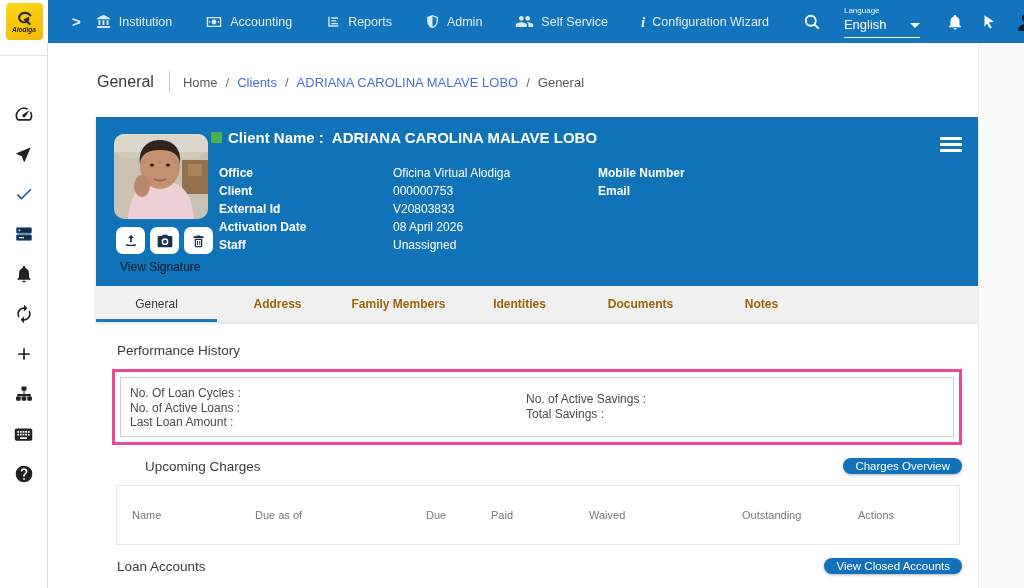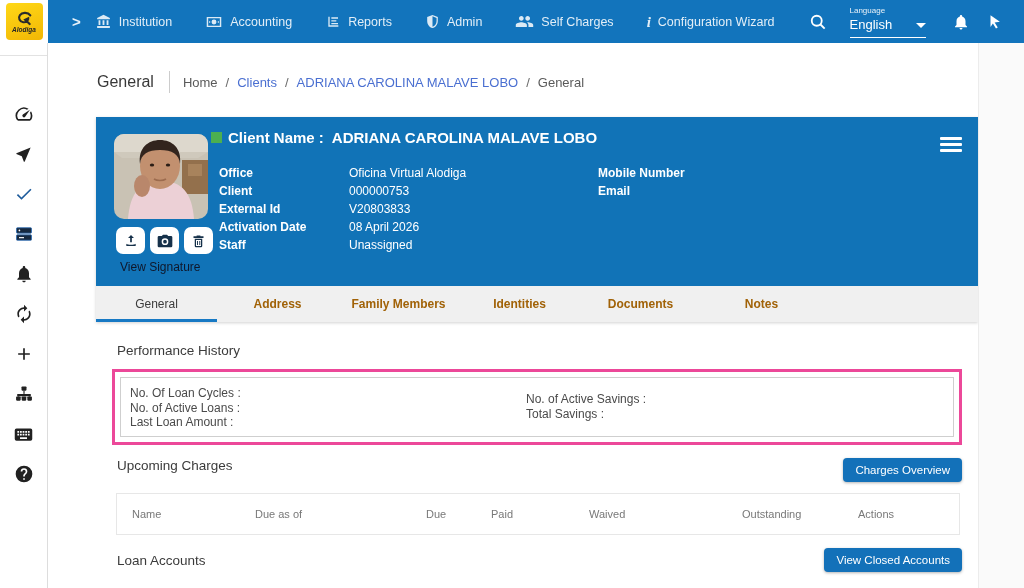--- a/index.html
+++ b/index.html
@@ -65,21 +65,21 @@
   .photo-actions { position:absolute; left:20px; top:110px; display:flex; gap:5px; }
   .photo-btn { width:29px; height:27px; background:#fff; border:none; border-radius:7px;
     display:flex; align-items:center; justify-content:center; cursor:pointer; color:#16314a; }
   .view-signature { position:absolute; left:24px; top:143px; font-size:12px; color:#0f172a; cursor:pointer; }
   .name-row { position:absolute; left:115px; top:12px; display:flex; align-items:center;
     font-size:15px; font-weight:bold; }
   .status-square { width:11px; height:11px; background:#4CAF50; margin-right:6px; }
   .name-label { margin-right:8px; }
   .card-details { position:absolute; left:123px; top:47px; display:flex; font-size:12px; }
   .details-left { width:379px; }
-  .detail-row { display:flex; line-height:18px; }
+  .detail-row { display:flex; line-height:18px;gap:44px; }
   .detail-label { width:130px; font-weight:bold; }
   .detail-value { font-weight:normal; }
   .details-right .detail-label { width:130px; }
   .card-menu { position:absolute; right:16px; top:20px; width:22px; cursor:pointer; }
   .card-menu span { display:block; height:2.5px; background:#fff; margin-bottom:3.5px; border-radius:1px; }
 
   
   .tabbar { display:flex; height:36px; background:#f0f0f0; }
   .tab { width:121px; display:flex; align-items:center; justify-content:center;
     font-size:12px; color:#a16207; cursor:pointer; position:relative;font-weight:bold; }
@@ -90,25 +90,25 @@
   
   .section-head { font-size:13.5px; color:#3b3b3b; }
   .perf-title { margin:21px 0 0 69px; }
   .perf-box { margin:11px 0 0 64px; width:850px; height:76px;
     border:3px solid #ec4899; padding:5px; background:#fff; }
   .perf-inner { width:100%; height:100%; border:1px solid #cfcfcf; display:flex;
     font-size:12px; color:#4a4a4a; padding:8px 0 0 9px; }
   .perf-col-left { width:396px; line-height:14.5px; }
   .perf-col-right { padding-top:6px; line-height:15px; }
 
-  .charges-row { margin:13px 16px 0 69px; display:flex; align-items:flex-start; justify-content:space-between; }
-  .blue-btn { background:#1371B9; color:#fff; border:none; border-radius:4px; height:24px;
+  .charges-row { margin:13px 16px 0 97px; display:flex; align-items:flex-end; justify-content:space-between; }
+  .blue-btn { background:#1371B9; color:#fff; border:none; border-radius:13px; height:16px;
     padding:0 12px; font-size:11.5px; font-family:inherit; cursor:pointer;
     box-shadow:0 1px 3px rgba(0,0,0,.3); white-space:nowrap; }
-  .charges-table { margin:11px 0 0 68px; width:844px; height:42px; border:1px solid #e7e7e7;
+  .charges-table { margin:11px 0 0 68px; width:844px; height:60px; border:1px solid #e7e7e7;
     display:grid; grid-template-columns:138px 171px 65px 98px 153px 116px 1fr;
     align-items:center; font-size:11px; color:#787878; background:#fff; }
   .charges-table .cell:first-child { padding-left:15px; }
 
   .loans-row { margin:13px 16px 0 69px; display:flex; align-items:center; justify-content:space-between; }
 </style>
 </head>
 <body>
 
 <header class="navbar">
@@ -159,21 +159,21 @@
     </span>
     <span>Admin</span>
   </div>
 
   <div class="nav-item">
     <span>
       <svg width="19" height="15" viewBox="0 0 24 18" fill="rgba(255,255,255,.85)">
           <path d="M16 8c1.66 0 3-1.34 3-3s-1.34-3-3-3-3 1.34-3 3 1.34 3 3 3zm-8 0c1.66 0 3-1.34 3-3S9.66 2 8 2 5 3.34 5 5s1.34 3 3 3zm0 2c-2.33 0-7 1.17-7 3.5V16h14v-2.5C15 11.17 10.33 10 8 10zm8 0c-.29 0-.62.02-.97.05 1.16.84 1.97 1.97 1.97 3.45V16h6v-2.5c0-2.33-4.67-3.5-7-3.5z"></path>
         </svg>
     </span>
-    <span>Self Charges</span>
+    <span>Self Service</span>
   </div>
 
   <div class="nav-item">
     <span class="info-glyph">i</span>
     <span>Configuration Wizard</span>
   </div>
 
   <div class="nav-right">
     <span class="nav-search">
       <svg width="20" height="20" viewBox="0 0 24 24" fill="none" stroke="#fff" stroke-width="2.2">

